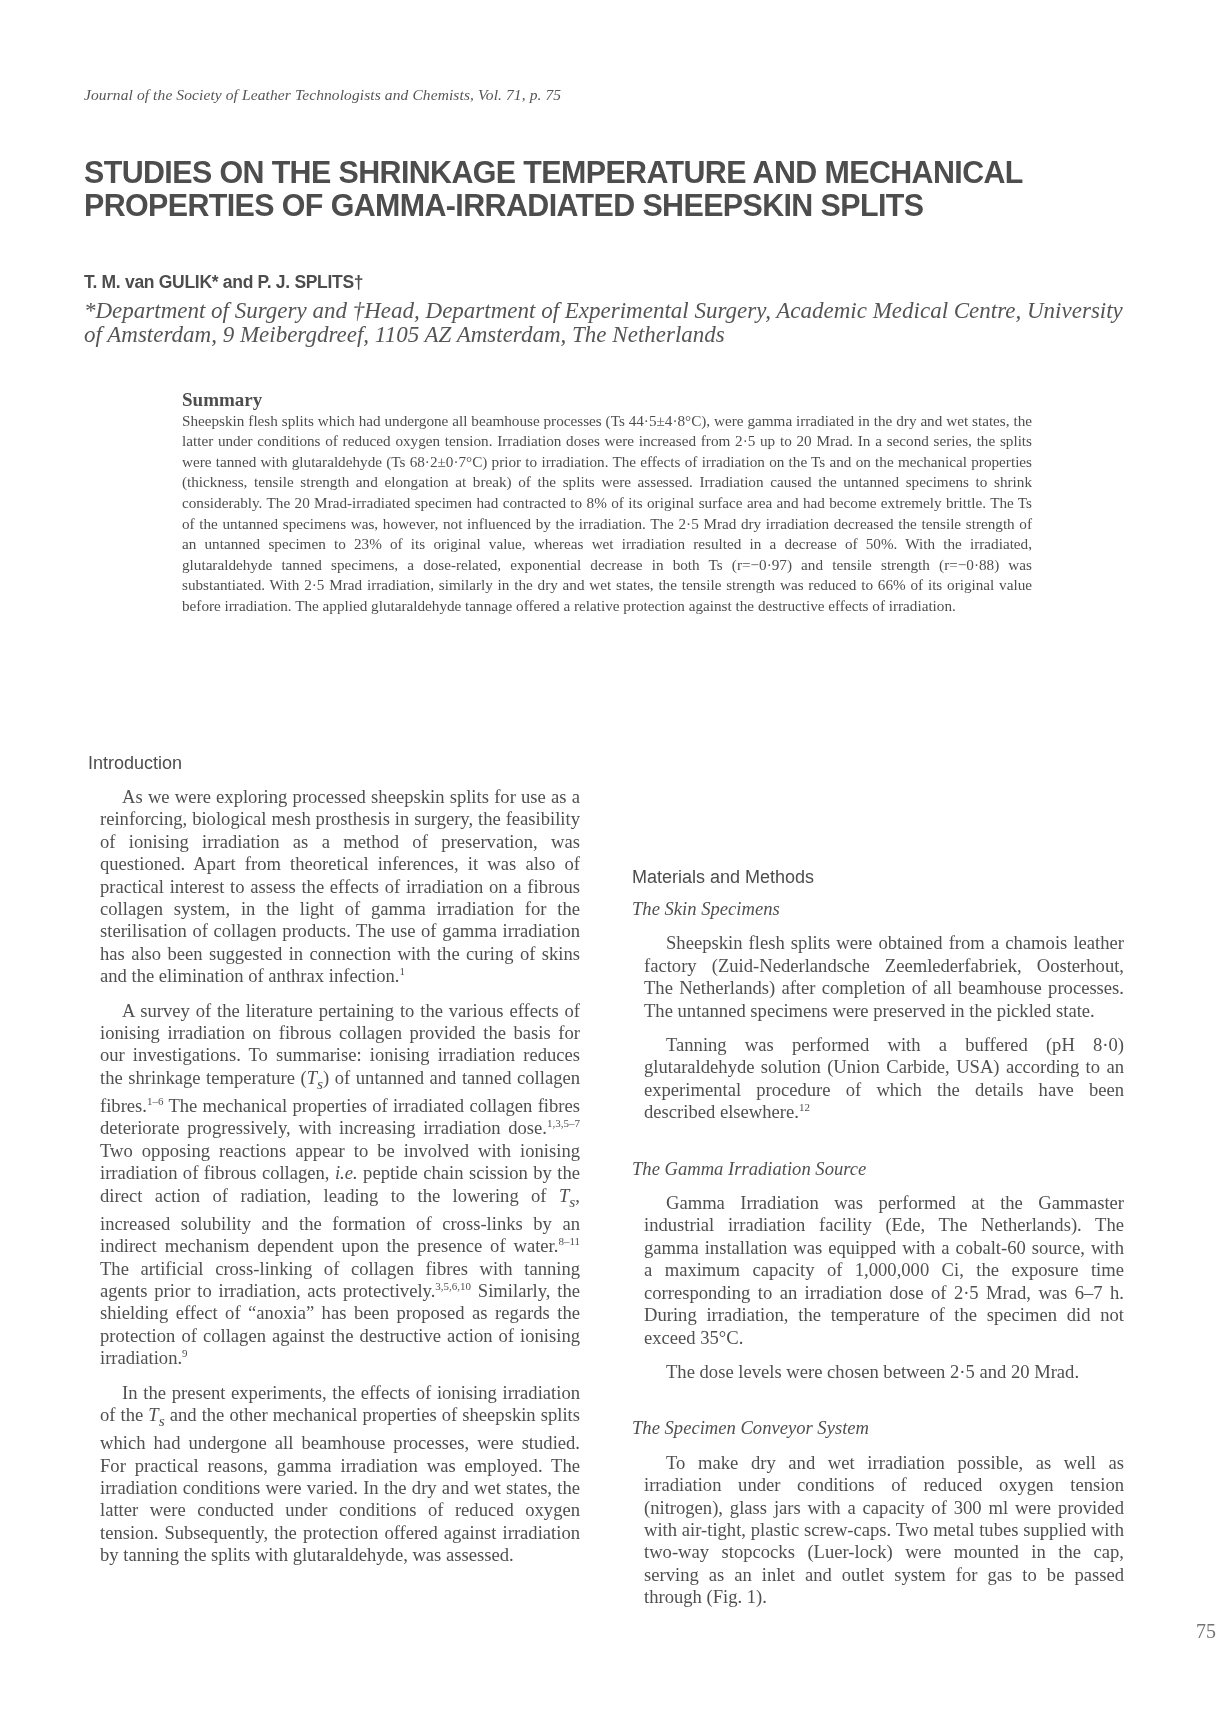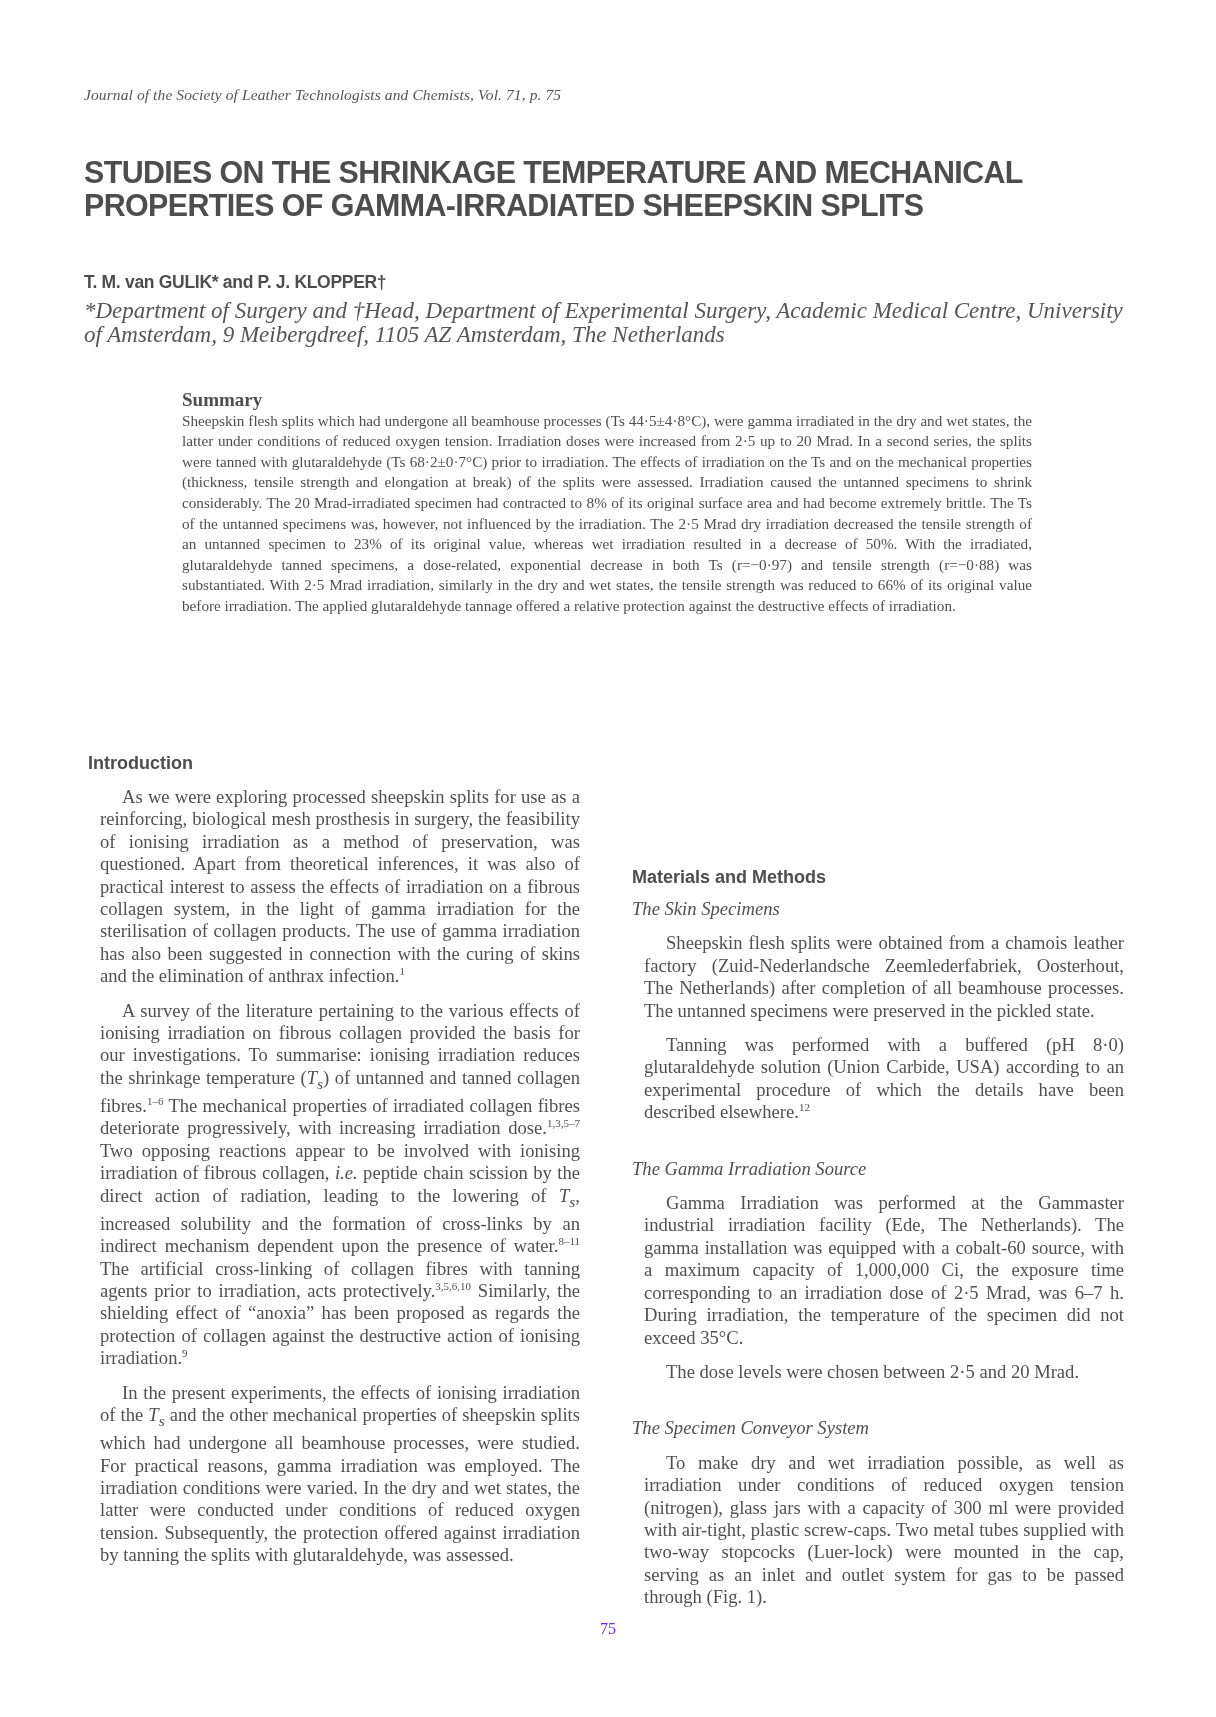--- a/index.html
+++ b/index.html
@@ -33,37 +33,37 @@
     color: #4e4e4e; text-align: justify;
   }
   #summary .head { font-weight: bold; display: block; font-size: 19px; }
   .col {
     width: 504px; font-size: 18.6px; line-height: 22.4px; color: #505050;
     text-align: justify;
   }
   #col-left { left: 88px; top: 752px; }
   #col-right { left: 632px; top: 752px; }
   .sec-head {
-    font-family: "Liberation Sans", "DejaVu Sans", sans-serif; font-weight: bold;
+    font-family: "Liberation Sans", "DejaVu Sans", sans-serif; font-weight: normal;
     font-size: 18px; color: #4d4d4d; margin: 0 0 10px 0; line-height: 22px;
   }
   .sub-head { font-style: italic; margin: 0; line-height: 22.4px; }
   .para { margin: 12px; text-indent: 22px; }
   sup { font-size: 11px; line-height: 0; }
   .gap { height: 22px; }
-  #page-no { left: 0; width: 1216px; top: 1620px; text-align: center; font-size: 16px; color: #6d28d9; }
+  #page-no { left: 0; width: 1216px; top: 1620px; text-align: right; font-size: 20px; color: #737373; }
 </style>
 </head>
 <body>
 
 <div id="journal" class="abs">Journal of the Society of Leather Technologists and Chemists, Vol. 71, p. 75</div>
 
 <h1 id="title" class="abs">STUDIES ON THE SHRINKAGE TEMPERATURE AND MECHANICAL PROPERTIES OF GAMMA-IRRADIATED SHEEPSKIN SPLITS</h1>
 
-<div id="authors" class="abs">T. M. van GULIK* and P. J. KLOPPER†</div>
+<div id="authors" class="abs">T. M. van GULIK* and P. J. SPLITS†</div>
 
 <div id="affil" class="abs">*Department of Surgery and †Head, Department of Experimental Surgery, Academic Medical Centre, University of Amsterdam, 9 Meibergdreef, 1105 AZ Amsterdam, The Netherlands</div>
 
 <div id="summary" class="abs">
   <span class="head">Summary</span>
   <span>Sheepskin flesh splits which had undergone all beamhouse processes (Ts 44·5±4·8°C), were gamma irradiated in the dry and wet states, the latter under conditions of reduced oxygen tension. Irradiation doses were increased from 2·5 up to 20 Mrad. In a second series, the splits were tanned with glutaraldehyde (Ts 68·2±0·7°C) prior to irradiation. The effects of irradiation on the Ts and on the mechanical properties (thickness, tensile strength and elongation at break) of the splits were assessed. Irradiation caused the untanned specimens to shrink considerably. The 20 Mrad-irradiated specimen had contracted to 8% of its original surface area and had become extremely brittle. The Ts of the untanned specimens was, however, not influenced by the irradiation. The 2·5 Mrad dry irradiation decreased the tensile strength of an untanned specimen to 23% of its original value, whereas wet irradiation resulted in a decrease of 50%. With the irradiated, glutaraldehyde tanned specimens, a dose-related, exponential decrease in both Ts (r=−0·97) and tensile strength (r=−0·88) was substantiated. With 2·5 Mrad irradiation, similarly in the dry and wet states, the tensile strength was reduced to 66% of its original value before irradiation. The applied glutaraldehyde tannage offered a relative protection against the destructive effects of irradiation.</span>
 </div>
 
 <div id="col-left" class="abs col">
   <div class="sec-head">Introduction</div>

